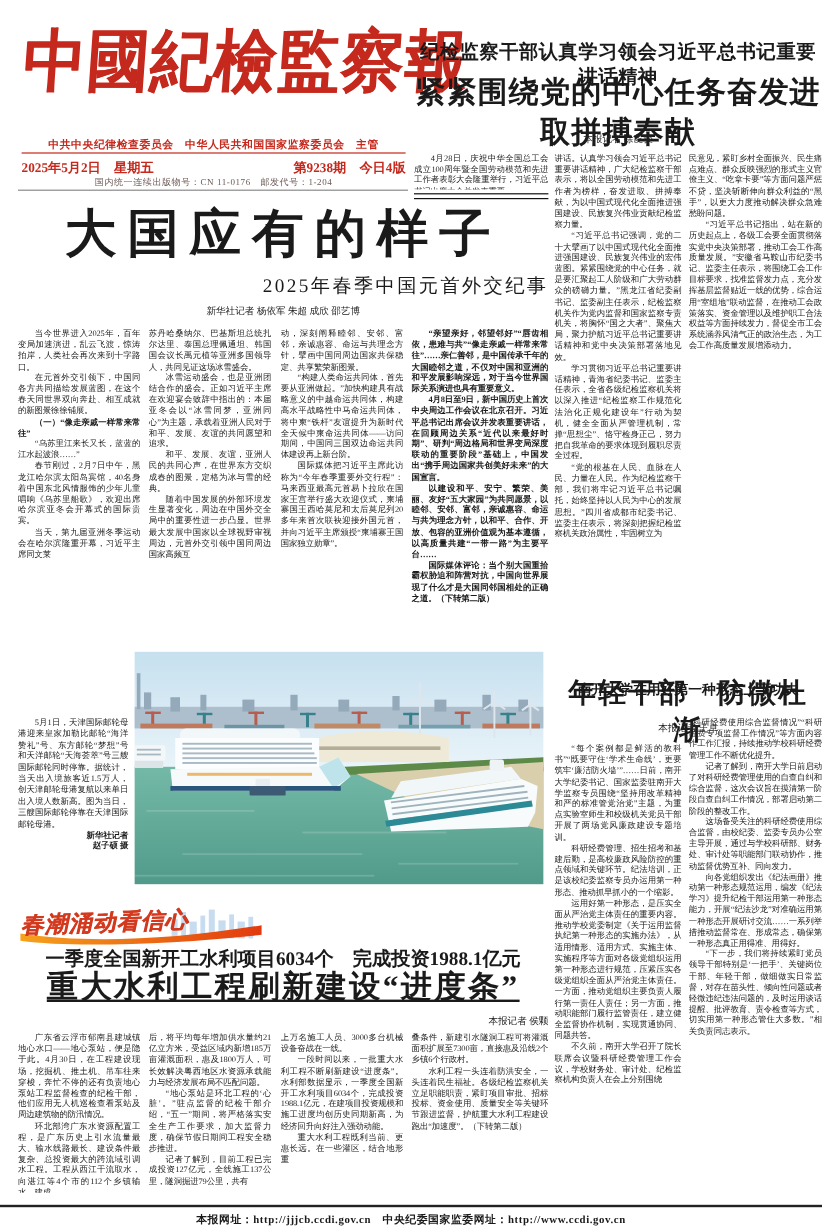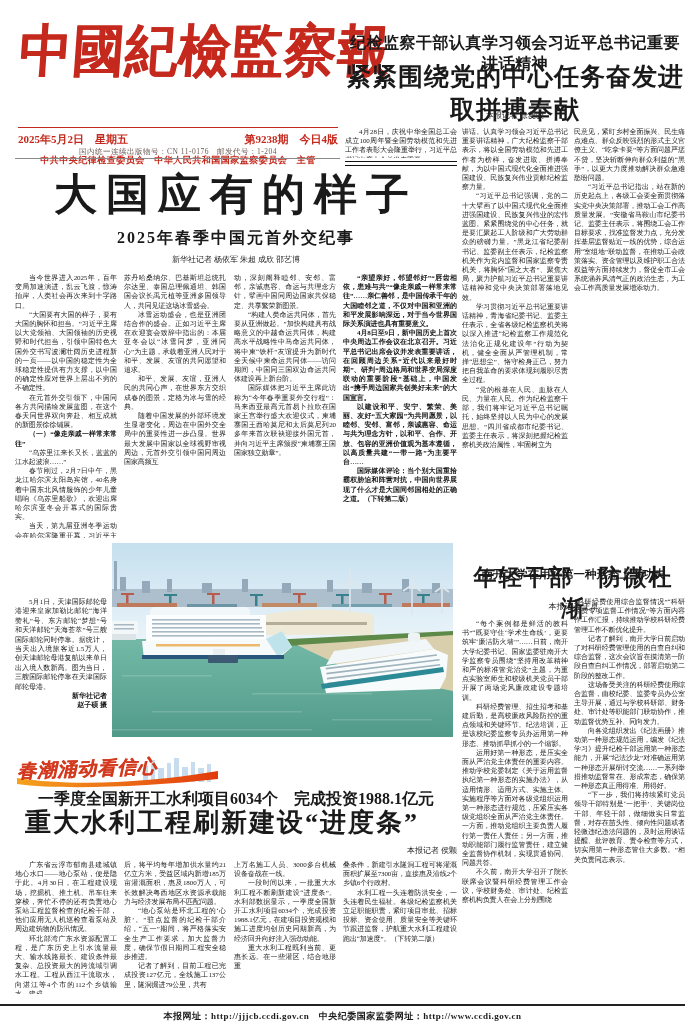--- a/index.html
+++ b/index.html
@@ -13,21 +13,21 @@
   .org-line{font-size:9px;font-weight:bold;color:#c5281c;letter-spacing:0.5px;}
   .red-rule{height:1px;background:#c5281c;}
   .dateline{font-size:11px;font-weight:bold;color:#c5281c;display:flex;justify-content:space-between;}
   .pub-line{font-size:7.5px;color:#6b5a55;letter-spacing:0.5px;}
   .gray-rule{height:1px;background:#8a8a8a;}
   .double-rule{height:3px;border-top:1px solid #111;border-bottom:1px solid #111;}
   
   .kicker-lg{font-size:16px;font-weight:bold;letter-spacing:0.5px;}
   .headline-xl{font-size:25px;font-weight:900;letter-spacing:1px;}
   .headline-main{font-size:43px;font-weight:900;letter-spacing:9px;white-space:nowrap;}
-  .subtitle{font-size:16px;font-weight:bold;letter-spacing:2px;}
+  .subtitle{font-size:16px;font-weight:normal;letter-spacing:2px;text-align:right;}
   .byline{font-size:8px;color:#222;}
   .kicker-md{font-size:11.5px;font-weight:bold;}
   .headline-lg{font-size:23px;font-weight:900;letter-spacing:2px;}
   .kicker-water{font-size:16px;font-weight:bold;}
   .headline-water{font-size:26px;font-weight:900;letter-spacing:2px;white-space:nowrap;}
   
   .col{font-size:7px;line-height:9.2px;text-align:justify;overflow:hidden;letter-spacing:-0.1px;}
   .col p{margin:0;text-indent:2em;}
   .col p.cont{text-indent:0;}
   .col p.sub{font-weight:bold;}
@@ -45,21 +45,21 @@
   .footer-text{font-size:9px;font-weight:bold;letter-spacing:0.5px;}
 </style>
 </head>
 <body>
 
 <div id="page">
 
   <div class="abs" style="left:22px;top:14px;width:320px;height:96px;">
     <div class="mast-title">中國紀檢監察報</div>
   </div>
-  <div class="abs org-line center" style="left:18px;top:114px;width:320px;margin-top:40px;">中共中央纪律检查委员会　中华人民共和国国家监察委员会　主管</div>
+  <div class="abs org-line center" style="left:18px;top:114px;width:320px;">中共中央纪律检查委员会　中华人民共和国国家监察委员会　主管</div>
   <div class="abs red-rule" style="left:18px;top:127px;width:320px;"></div>
   <div class="abs dateline" style="left:18px;top:132px;width:320px;">
     <span>2025年5月2日　星期五</span>
     <span>第9238期　今日4版</span>
   </div>
   <div class="abs pub-line center" style="left:18px;top:147px;width:320px;">国内统一连续出版物号：CN 11-0176　邮发代号：1-204</div>
   <div class="abs gray-rule" style="left:15px;top:158px;width:325px;"></div>
 
   <div class="abs kicker-lg center" style="left:345px;top:33px;width:340px;">纪检监察干部认真学习领会习近平总书记重要讲话精神</div>
   <div class="abs headline-xl center" style="left:345px;top:60px;width:340px;">紧紧围绕党的中心任务奋发进取拼搏奉献</div>
@@ -77,21 +77,20 @@
       <p class="cont">民意见，紧盯乡村全面振兴、民生痛点难点、群众反映强烈的形式主义官僚主义、“吃拿卡要”等方面问题严惩不贷，坚决斩断伸向群众利益的“黑手”，以更大力度推动解决群众急难愁盼问题。</p>
       <p>“习近平总书记指出，站在新的历史起点上，各级工会要全面贯彻落实党中央决策部署，推动工会工作高质量发展。”安徽省马鞍山市纪委书记、监委主任表示，将围绕工会工作目标要求，找准监督发力点，充分发挥基层监督贴近一线的优势，综合运用“室组地”联动监督，在推动工会政策落实、资金管理以及维护职工合法权益等方面持续发力，督促全市工会系统涵养风清气正的政治生态，为工会工作高质量发展增添动力。</p>
     </div>
 
   <div class="abs double-rule" style="left:345px;top:161px;width:112px;"></div>
   <div class="abs headline-main center" style="left:15px;top:166px;width:442px;">大国应有的样子</div>
   <div class="abs subtitle center" style="left:15px;top:228px;width:442px;">2025年春季中国元首外交纪事</div>
   <div class="abs byline center" style="left:15px;top:254px;width:442px;">新华社记者 杨依军 朱超 成欣 邵艺博</div>
   <div class="abs col" style="left:15px;top:274px;width:102px;height:264px;">
       <p>当今世界进入2025年，百年变局加速演进，乱云飞渡，惊涛拍岸，人类社会再次来到十字路口。</p>
-      <p>“大国要有大国的样子，要有大国的胸怀和担当。”习近平主席以大党领袖、大国领袖的历史视野和时代担当，引领中国特色大国外交书写波澜壮阔历史进程新的一页——以中国的稳定性为全球稳定性提供有力支撑，以中国的确定性应对世界上层出不穷的不确定性。</p>
       <p>在元首外交引领下，中国同各方共同描绘发展蓝图，在这个春天同世界双向奔赴、相互成就的新图景徐徐铺展。</p>
       <p class="sub">（一）“像走亲戚一样常来常往”</p>
       <p>“乌苏里江来长又长，蓝蓝的江水起波浪……”</p>
       <p>春节刚过，2月7日中午，黑龙江哈尔滨太阳岛宾馆，40名身着中国东北风情服饰的少年儿童唱响《乌苏里船歌》，欢迎出席哈尔滨亚冬会开幕式的国际贵宾。</p>
       <p>当天，第九届亚洲冬季运动会在哈尔滨隆重开幕，习近平主席同文莱</p>
     </div>
   <div class="abs col" style="left:124px;top:274px;width:102px;height:264px;">
       <p class="cont">苏丹哈桑纳尔、巴基斯坦总统扎尔达里、泰国总理佩通坦、韩国国会议长禹元植等亚洲多国领导人，共同见证这场冰雪盛会。</p>
       <p>冰雪运动盛会，也是亚洲团结合作的盛会。正如习近平主席在欢迎宴会致辞中指出的：本届亚冬会以“冰雪同梦，亚洲同心”为主题，承载着亚洲人民对于和平、发展、友谊的共同愿望和追求。</p>
       <p>和平、发展、友谊，亚洲人民的共同心声，在世界东方交织成春的图景，定格为冰与雪的经典。</p>
@@ -284,21 +283,21 @@
           <rect x="167" y="13" width="6" height="15"></rect>
         <rect x="176" y="8" width="4" height="20"></rect>
           <rect x="183" y="14" width="6" height="14"></rect>
         <rect x="192" y="10" width="4" height="18"></rect>
       </g>
       <path d="M2 24 C 55 32 125 30 203 17 L203 25 C 130 33 45 36 2 30 Z" fill="url(#og)"></path>
     </svg>
     <div class="badge-text">春潮涌动看信心</div>
   </div>
   <div class="abs kicker-water center" style="left:15px;top:789px;width:442px;">一季度全国新开工水利项目6034个　完成投资1988.1亿元</div>
-  <div class="abs headline-water center" style="left:1px;top:805px;width:442px;">重大水利工程刷新建设“进度条”</div>
+  <div class="abs headline-water center" style="left:15px;top:805px;width:442px;text-decoration:underline;">重大水利工程刷新建设“进度条”</div>
   <div class="abs byline center" style="left:15px;top:845px;width:442px;text-align:right;">本报记者 侯颗</div>
   <div class="abs col" style="left:15px;top:861px;width:102px;height:133px;">
       <p>广东省云浮市郁南县建城镇地心水口——地心泵站，便是隐于此。4月30日，在工程建设现场，挖掘机、推土机、吊车往来穿梭，奔忙不停的还有负责地心泵站工程监督检查的纪检干部，他们应用无人机巡检查看泵站及周边建筑物的防汛情况。</p>
       <p>环北部湾广东水资源配置工程，是广东历史上引水流量最大、输水线路最长、建设条件最复杂、总投资最大的跨流域引调水工程。工程从西江干流取水，向湛江等4个市的112个乡镇输水，建成</p>
     </div>
   <div class="abs col" style="left:124px;top:861px;width:102px;height:133px;">
       <p class="cont">后，将平均每年增加供水量约21亿立方米，受益区域内新增185万亩灌溉面积，惠及1800万人，可长效解决粤西地区水资源承载能力与经济发展布局不匹配问题。</p>
       <p>“地心泵站是环北工程的‘心脏’。”驻点监督的纪检干部介绍，“五一”期间，将严格落实安全生产工作要求，加大监督力度，确保节假日期间工程安全稳步推进。</p>
       <p>记者了解到，目前工程已完成投资127亿元，全线施工137公里，隧洞掘进79公里，共有</p>
     </div>

